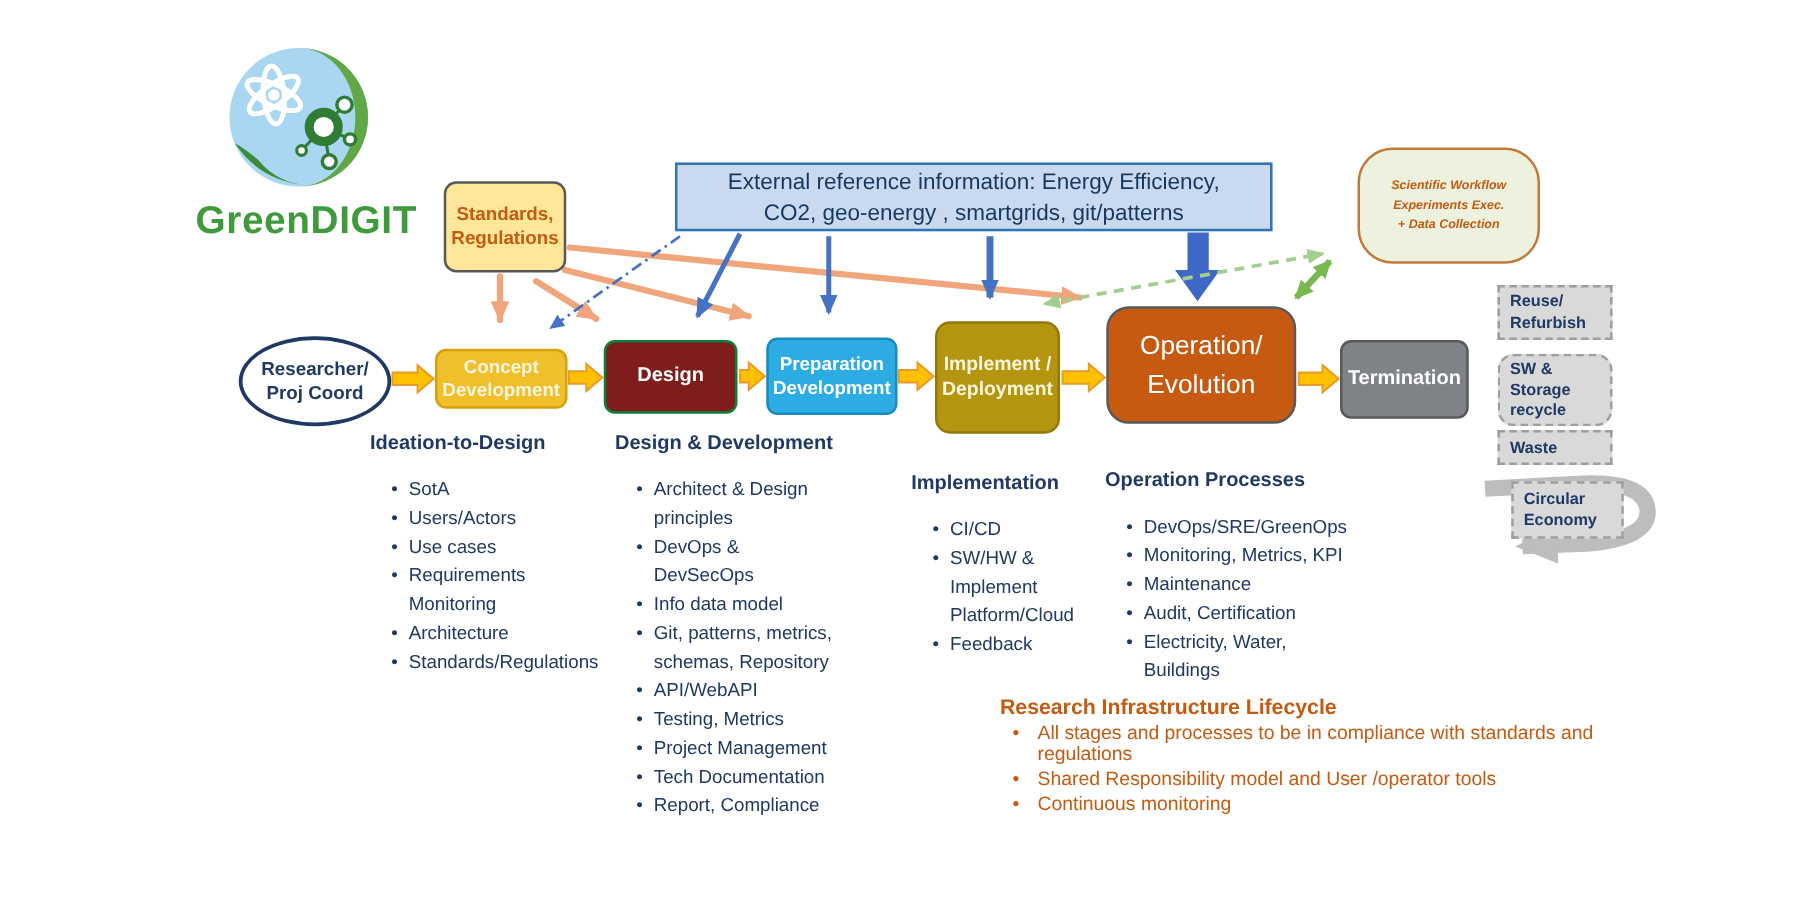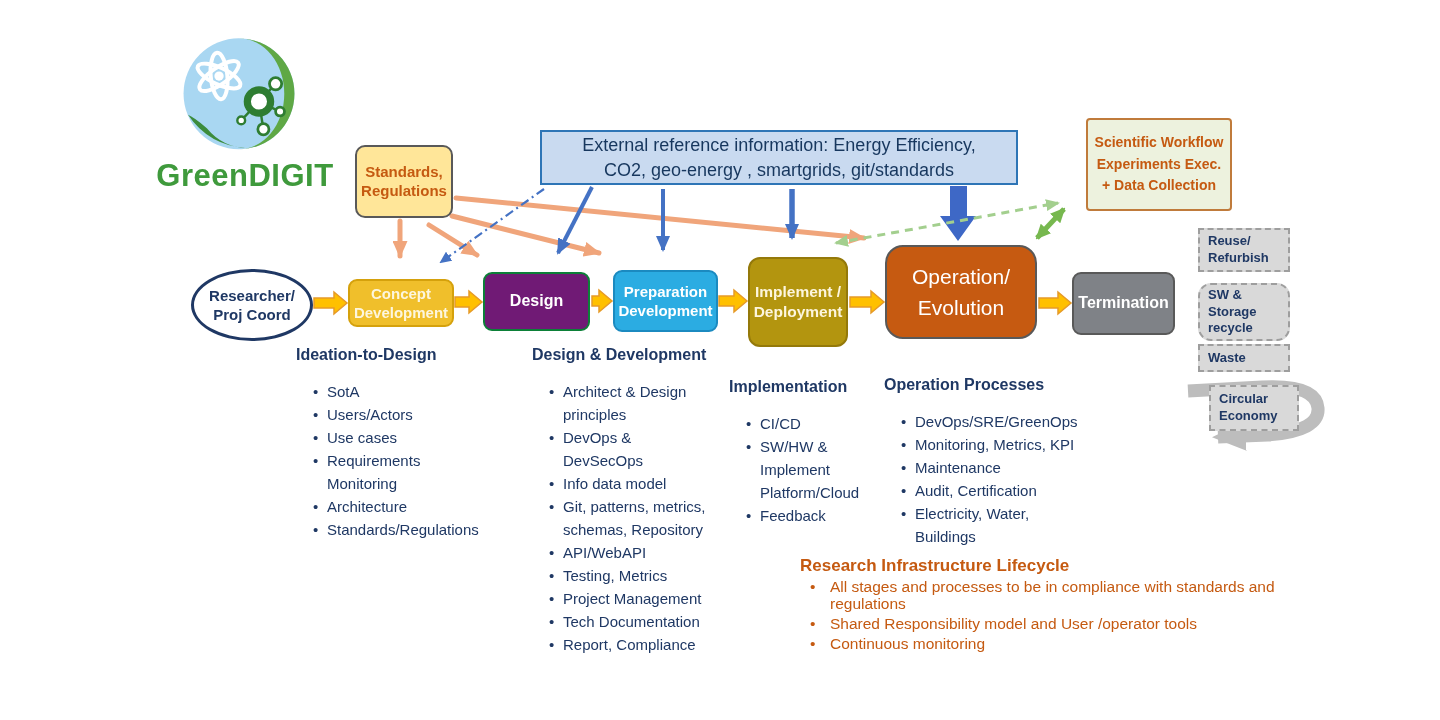--- a/index.html
+++ b/index.html
@@ -15,32 +15,32 @@
   #logo-text{position:absolute;left:0;top:128px;width:190px;text-align:center;
              font-size:31px;font-weight:bold;color:#3F9A3C;letter-spacing:.5px;}
 
   
   #standards-box{left:355px;top:145px;width:98px;height:73px;background:#FFE699;
       border:2px solid #595959;border-radius:10px;font-size:15px;font-weight:bold;
       color:#C55A11;line-height:1.25;}
   #external-box{left:540px;top:130px;width:478px;height:55px;background:#C9DAF0;
       border:2px solid #2E75B6;color:#17375E;font-size:18px;line-height:1.35;}
   #workflow-box{left:1086px;top:118px;width:146px;height:93px;background:#EDF2DE;
-      border:2.5px solid #C07B3B;border-radius:4px;color:#C55A11;font-size:14px;
-      font-weight:bold;line-height:1.55;}
+      border:2.5px solid #C07B3B;border-radius:28px;color:#C55A11;font-size:10px;
+      font-weight:bold;line-height:1.55;font-style:italic;}
 
   
   #researcher-ellipse{left:191px;top:269px;width:122px;height:72px;border:3px solid #1F3864;
       border-radius:50%;background:#fff;font-size:15px;font-weight:600;line-height:1.3;}
 
   
   .stage{color:#fff;font-weight:600;border-radius:9px;line-height:1.3;}
   #stage-concept{left:348px;top:279px;width:106px;height:48px;background:#F0BF2B;
       border:2px solid #D5A10C;color:#FDF6DE;font-size:15px;}
-  #stage-design{left:483px;top:272px;width:107px;height:59px;background:#701a75;
+  #stage-design{left:483px;top:272px;width:107px;height:59px;background:#7f1d1d;
       border:2px solid #0C8038;font-size:16px;}
   #stage-preparation{left:613px;top:270px;width:105px;height:62px;background:#2BACE2;
       border:2px solid #1B8AC0;font-size:15px;}
   #stage-implement{left:748px;top:257px;width:100px;height:90px;background:#B3950F;
       border:2px solid #94790A;border-radius:12px;color:#FDF6DE;font-size:15.5px;}
   #stage-operation{left:885px;top:245px;width:152px;height:94px;background:#C65A11;
       border:2.5px solid #595959;border-radius:18px;font-size:21px;font-weight:500;line-height:1.5;}
   #stage-termination{left:1072px;top:272px;width:103px;height:63px;background:#7F8287;
       border:2px solid #595959;font-size:16px;}
 
@@ -53,21 +53,21 @@
   #endbox-waste{left:1198px;top:344px;width:92px;height:28px;}
   #endbox-circular{left:1209px;top:385px;width:90px;height:46px;}
 
   
   .plist{z-index:2;}
   .list-title{font-size:16px;font-weight:bold;color:#1F3864;margin:0 0 3px 0;}
   .plist ul{margin:16px;padding:0;list-style:none;font-size:15px;line-height:23px;color:#1F3864;}
   .plist li{position:relative;padding-left:15px;}
   .plist li::before{content:"\2022";position:absolute;left:1px;}
   #list-ideation{left:296px;top:346px;width:178px;}
-  #list-design{left:532px;top:346px;width:192px;}
+  #list-design{left:492px;top:346px;width:192px;}
   #list-implementation{left:729px;top:378px;width:148px;}
   #list-operation{left:884px;top:376px;width:208px;}
 
   
   #footer-notes{left:800px;top:556px;width:505px;z-index:2;color:#C55A11;}
   #footer-notes .list-title{color:#C55A11;font-size:17px;margin-bottom:2px;}
   #footer-notes ul{margin:0;padding:0;list-style:none;font-size:15.5px;line-height:17px;}
   #footer-notes li{position:relative;padding-left:30px;margin-bottom:3px;}
   #footer-notes li::before{content:"\2022";position:absolute;left:10px;}
 </style>
@@ -159,21 +159,21 @@
   <div id="logo-text">GreenDIGIT</div>
 </div>
 
 <div id="standards-box" class="abs node">
   <span>Standards, Regulations</span>
 </div>
 
 <div id="external-box" class="abs node">
   <div>
       <div>External reference information: Energy Efficiency,</div>
-      <div>CO2, geo-energy , smartgrids, git/standards</div>
+      <div>CO2, geo-energy , smartgrids, git/patterns</div>
     </div>
 </div>
 
 <div id="workflow-box" class="abs node">
   <div>
       <div>Scientific Workflow</div>
       <div>Experiments Exec.</div>
       <div>+ Data Collection</div>
     </div>
 </div>

